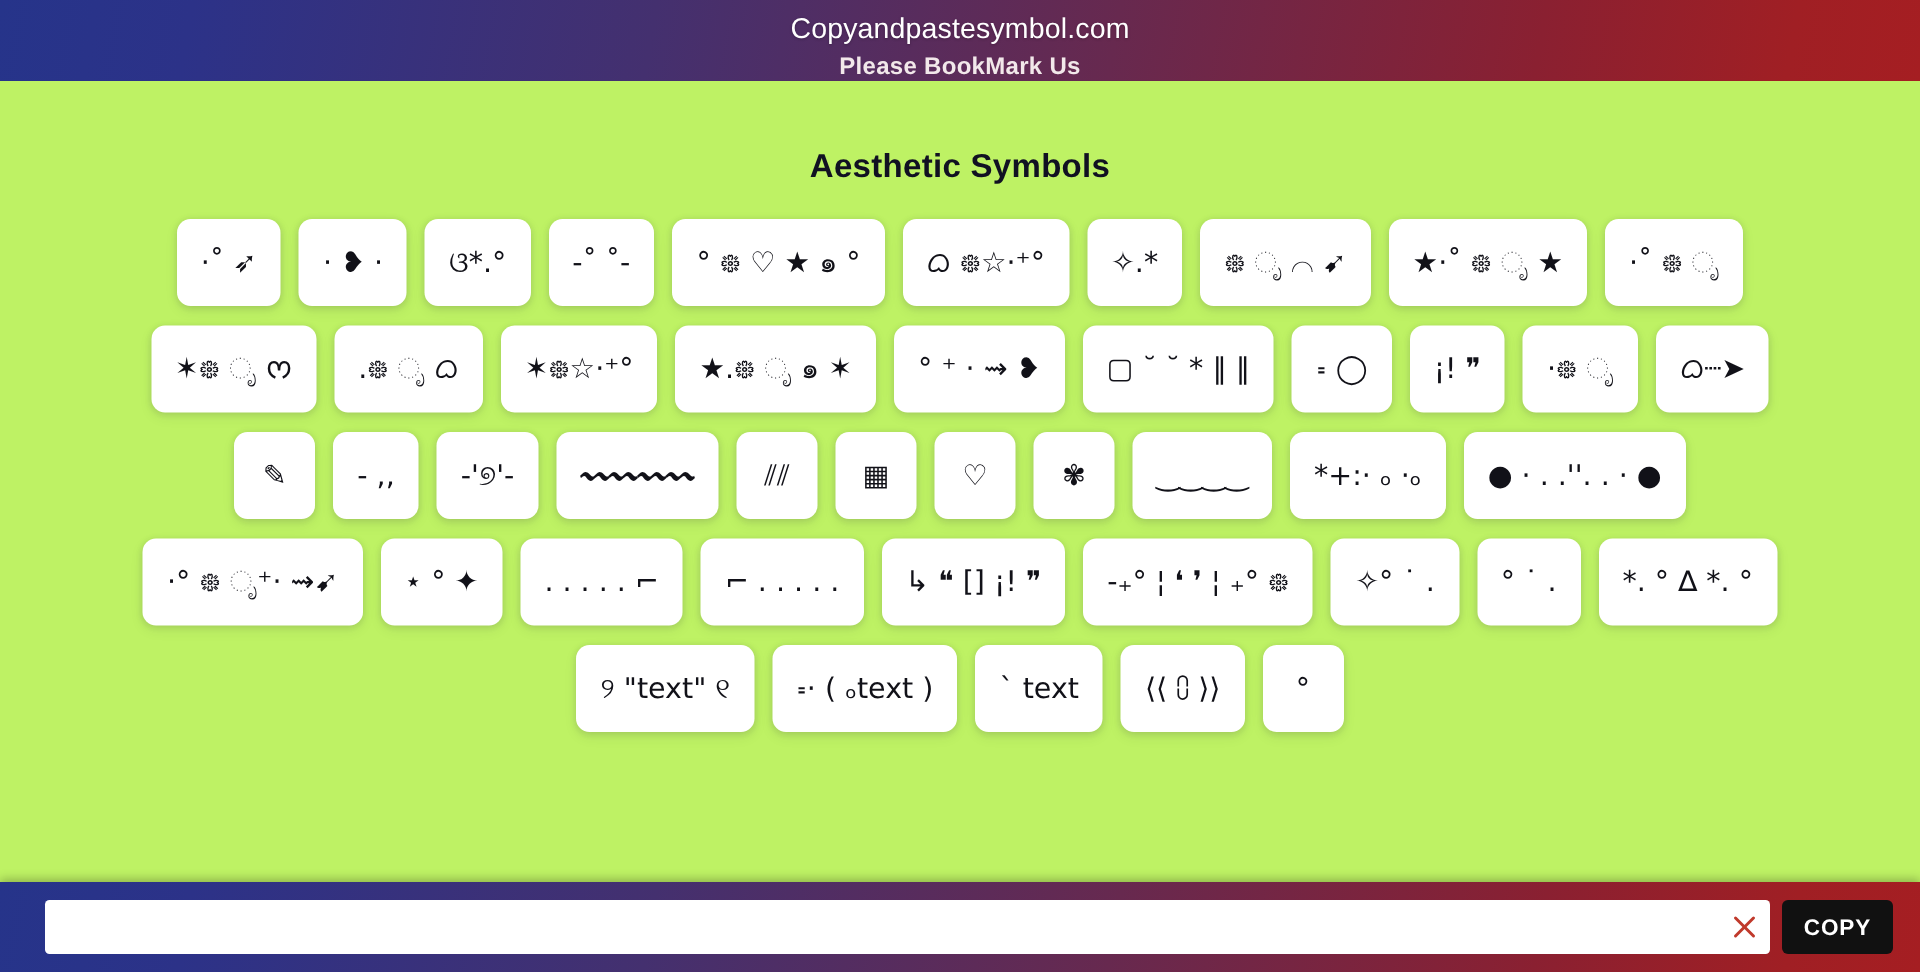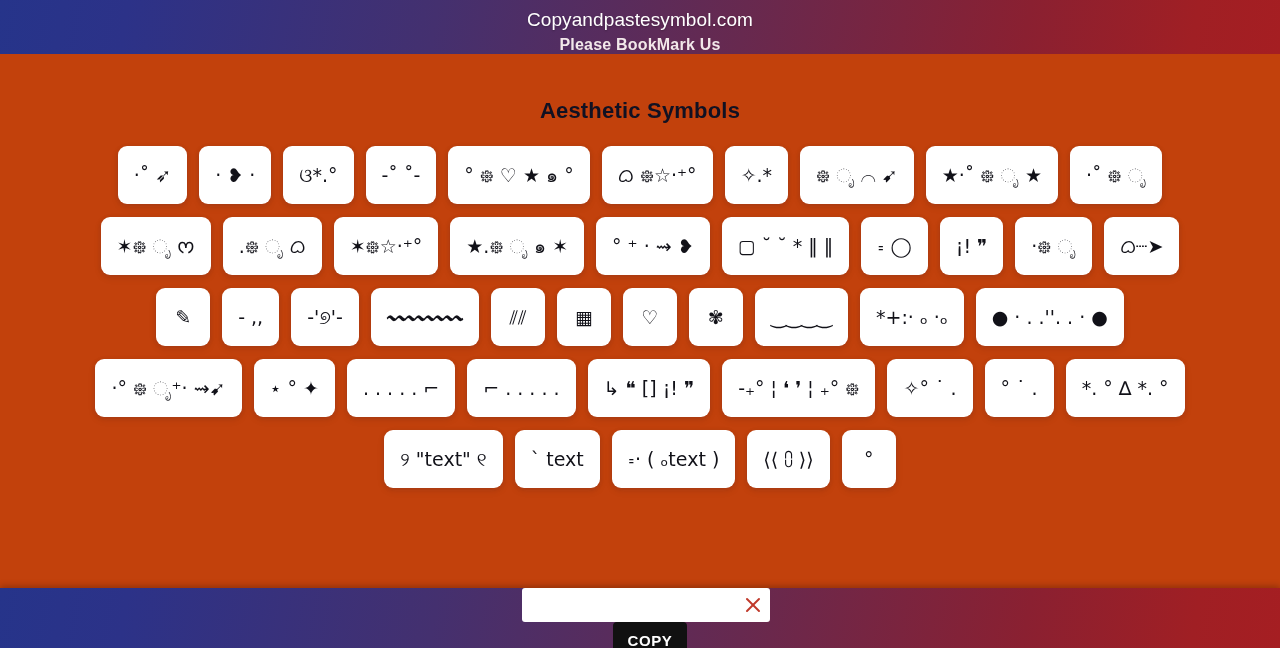--- a/index.html
+++ b/index.html
@@ -40,21 +40,21 @@
     padding-top: 8px;
     letter-spacing: 0.2px;
   }
 
   
   .page {
     position: absolute;
     top: 54px; left: 0;
     width: 1280px;
     height: 594px;
-    background: #c2410c;
+    background: #bef264;
     overflow: hidden;
   }
 
   .page-title {
     text-align: center;
     font-size: 22px;
     font-weight: bold;
     color: #111122;
     padding-top: 44px;
     letter-spacing: 0.2px;
@@ -95,21 +95,20 @@
   .copy-bar {
     position: absolute;
     left: 0; bottom: 0;
     width: 1280px;
     height: 60px;
     background: linear-gradient(100deg, #26348a 0%, #2c3288 10%, #44306f 34%, #67294f 58%, #8a2031 80%, #a01f24 93%, #a51e22 100%);
     display: flex;
     align-items: center;
     padding: 0 18px 0 30px;
     box-shadow: 0 -2px 6px rgba(0,0,0,0.25);
-    flex-direction: column;
   }
   .copy-input-wrap {
     flex: 1;
     height: 36px;
     background: #ffffff;
     border-radius: 3px;
     display: flex;
     align-items: center;
     position: relative;
   }
@@ -281,24 +280,24 @@
       <div class="symbol-card">
         <span>° ˙ .</span>
       </div>
       <div class="symbol-card">
         <span>*. ° ∆ *. °</span>
       </div>
       <div class="symbol-card">
         <span>୨ "text" ୧</span>
       </div>
       <div class="symbol-card">
+        <span>꞊· ( ₒtext )</span>
+      </div>
+      <div class="symbol-card">
         <span>ˋ text</span>
-      </div>
-      <div class="symbol-card">
-        <span>꞊· ( ₒtext )</span>
       </div>
       <div class="symbol-card">
         <span>⟨⟨ ⩇ ⟩⟩</span>
       </div>
       <div class="symbol-card">
         <span>°</span>
       </div>
     </div>
 
 </div>

